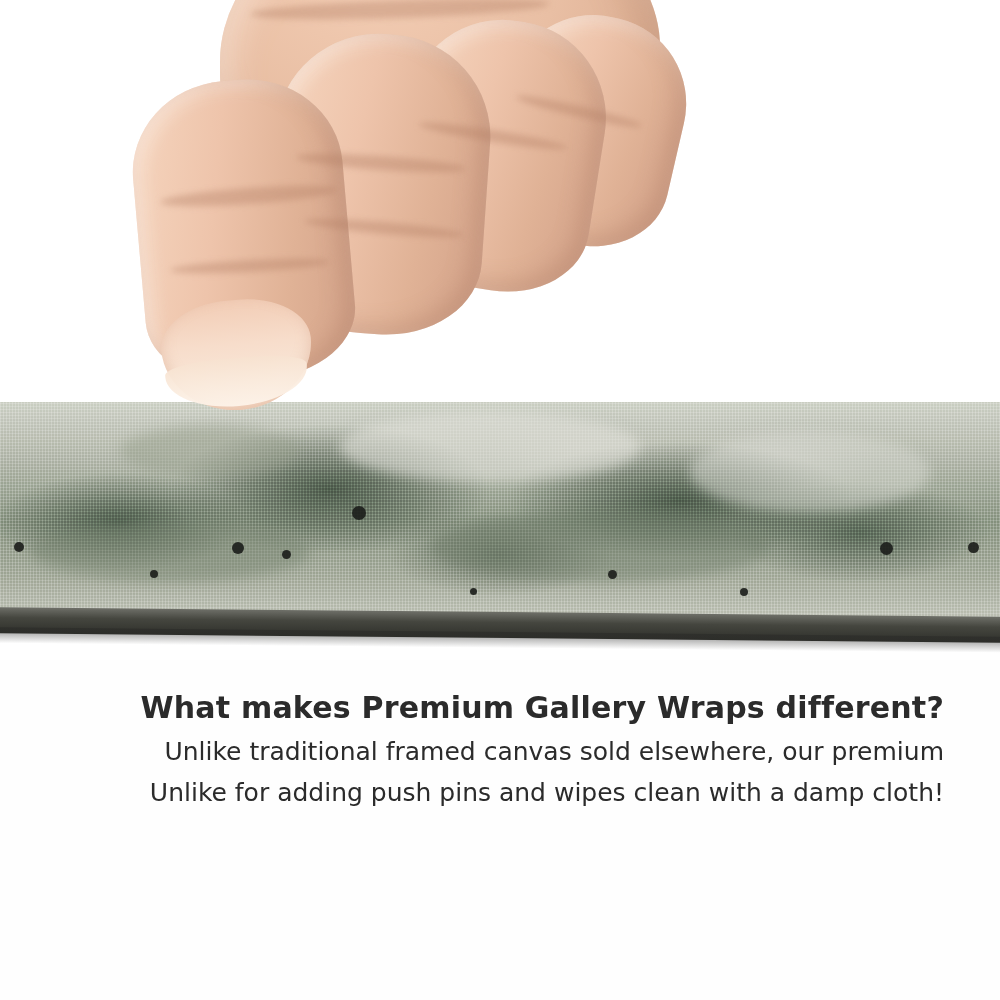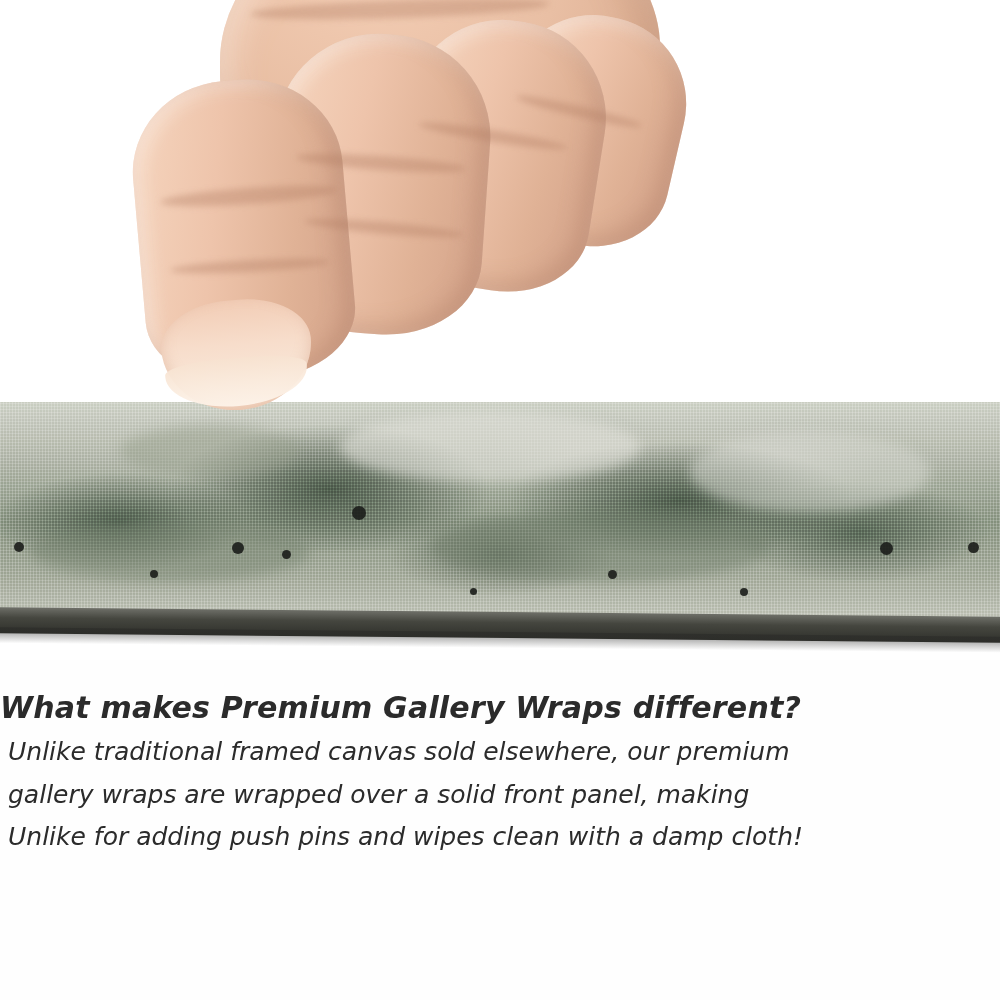--- a/index.html
+++ b/index.html
@@ -197,33 +197,32 @@
     background: linear-gradient(180deg, rgba(40,40,38,0.55) 0%, rgba(255,255,255,0) 100%);
     transform: skewY(0.55deg);
   }
 
   
   .caption {
     position: absolute;
     left: 0;
     top: 690px;
     width: 944px;
-    text-align: left;
+    text-align: right;
     color: #2b2b2b;
     font-family: "DejaVu Sans", sans-serif;
-    font-style: italic;
   }
   .caption h2 {
     margin: 0 0 10px 0;
     font-size: 30px;
     font-weight: 700;
     letter-spacing: 0.2px;
   }
   .caption p {
-    margin: 8px;
+    margin: 0;
     font-size: 25px;
     line-height: 1.38;
     font-weight: 400;
   }
   .caption p.last {
     margin-top: 6px;
   }
 </style>
 </head>
 <body>
@@ -268,17 +267,16 @@
       <div class="speck" style="left:470px; top:186px; width:7px;  height:7px;"></div>
     </div>
 
     <div class="canvas-lip"></div>
     <div class="canvas-lip-shadow"></div>
   </div>
 
   <div class="caption">
     <h2>What makes Premium Gallery Wraps different?</h2>
     <p>Unlike traditional framed canvas sold elsewhere, our premium</p>
-    <p>gallery wraps are wrapped over a solid front panel, making</p>
     <p class="last">Unlike for adding push pins and wipes clean with a damp cloth!</p>
   </div>
 
 </div>
 
 </body></html>

